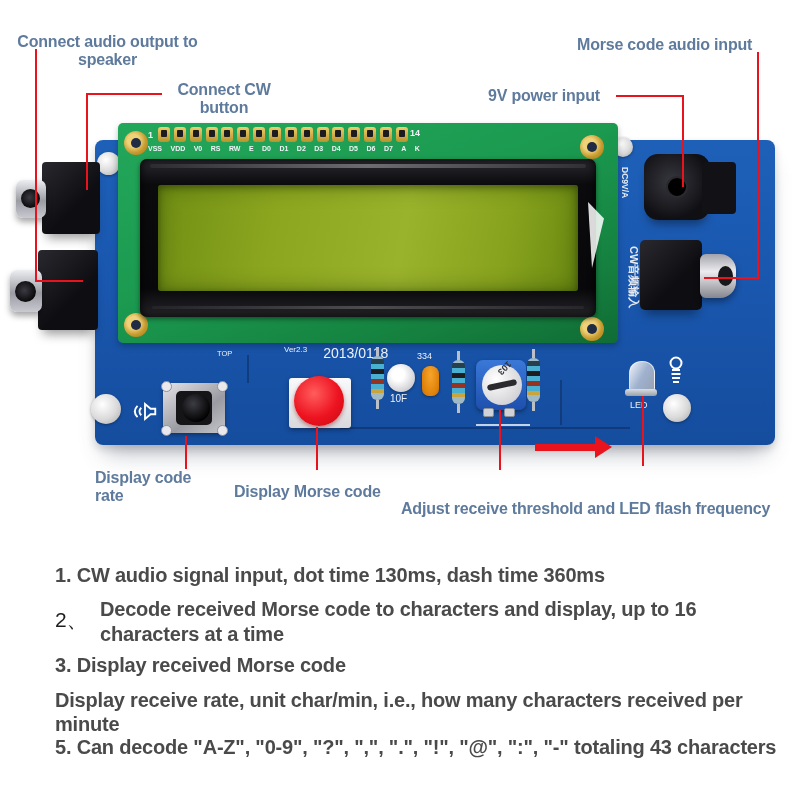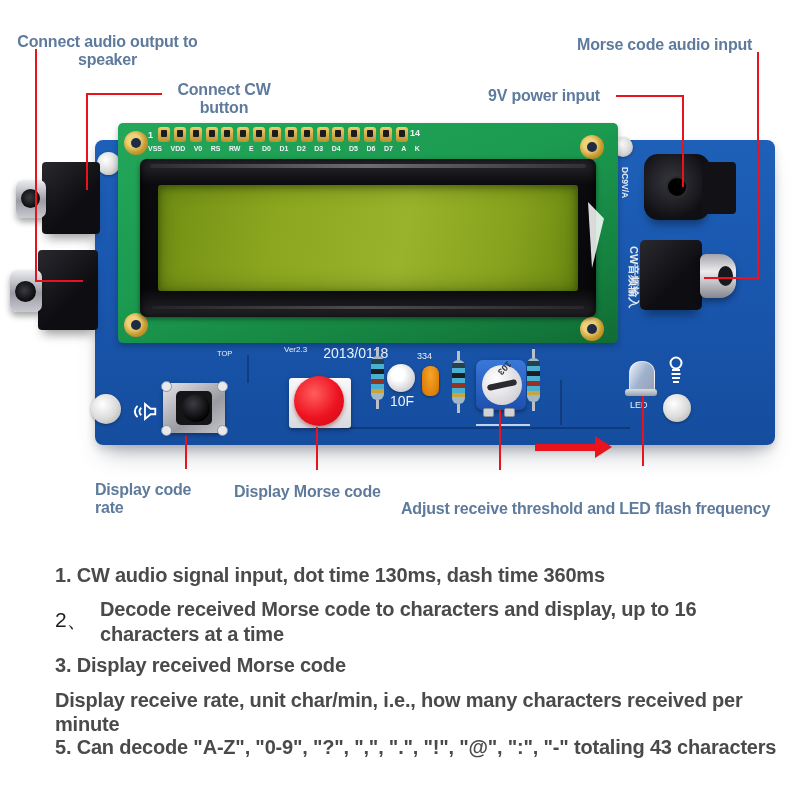--- a/index.html
+++ b/index.html
@@ -216,21 +216,21 @@
   <div style="position:absolute;left:284px;top:345px;display:flex;gap:16px;">
     <span class="silk" style="position:static;font-size:8px;">Ver2.3</span>
     <span class="silk" style="position:static;font-size:14px;">2013/0118</span>
   </div>
 
   <div class="redbtn-base"></div>
   <div class="redbtn-cap"></div>
 
   <div class="resistor" style="left:371px;top:356px;"></div>
   <div class="wled"></div>
-  <div class="silk" style="left:390px;top:393px;font-size:14px;">10F</div>
+  <div class="silk" style="left:390px;top:393px;font-size:10px;">10F</div>
   <div class="silk" style="left:417px;top:351px;font-size:9px;">334</div>
   <div class="ocap"></div>
   <div class="resistor" style="left:452px;top:360px;"></div>
 
   <div class="pot"></div>
   <div class="pot-dial"></div>
   <div class="pot-slot"></div>
   <span style="position:absolute;left:497px;top:363px;font-size:9px;font-weight:bold;color:#33343a;transform:rotate(135deg);">103</span>
   <div class="pot-leg" style="left:483px;top:408px;"></div>
   <div class="pot-leg" style="left:504px;top:408px;"></div>
@@ -256,21 +256,21 @@
   <div class="rl" style="left:616px;top:95px;width:68px;height:2px;"></div>
   <div class="rl" style="left:682px;top:95px;width:2px;height:92px;"></div>
 
   <div class="rl" style="left:185px;top:436px;width:2px;height:33px;"></div>
   <div class="rl" style="left:316px;top:427px;width:2px;height:43px;"></div>
   <div class="rl" style="left:499px;top:410px;width:2px;height:60px;"></div>
   <div class="rl" style="left:642px;top:396px;width:2px;height:70px;"></div>
   <div class="rl" style="left:535px;top:444px;width:60px;height:7px;"></div>
   <div class="arrow-head" style="left:595px;top:436px;"></div>
 
-  <div class="lbl" style="left:95px;top:469px;width:112px;margin-top:12px;">Display code rate</div>
+  <div class="lbl" style="left:95px;top:469px;width:112px;">Display code rate</div>
   <div class="lbl nowrap" style="left:234px;top:483px;">Display Morse code</div>
   <div class="lbl nowrap" style="left:401px;top:500px;font-size:16px;">Adjust receive threshold and LED flash frequency</div>
 
   <div class="feat" style="left:55px;top:564px;">1. CW audio signal input, dot time 130ms, dash time 360ms</div>
 
   <div class="feat-num" style="left:55px;top:606px;">2、</div>
   <div class="feat" style="left:100px;top:597px;width:657px;text-align:left;line-height:25px;">
     <div>Decode received Morse code to characters and display, up to 16</div>
     <div>characters at a time</div>
   </div>

